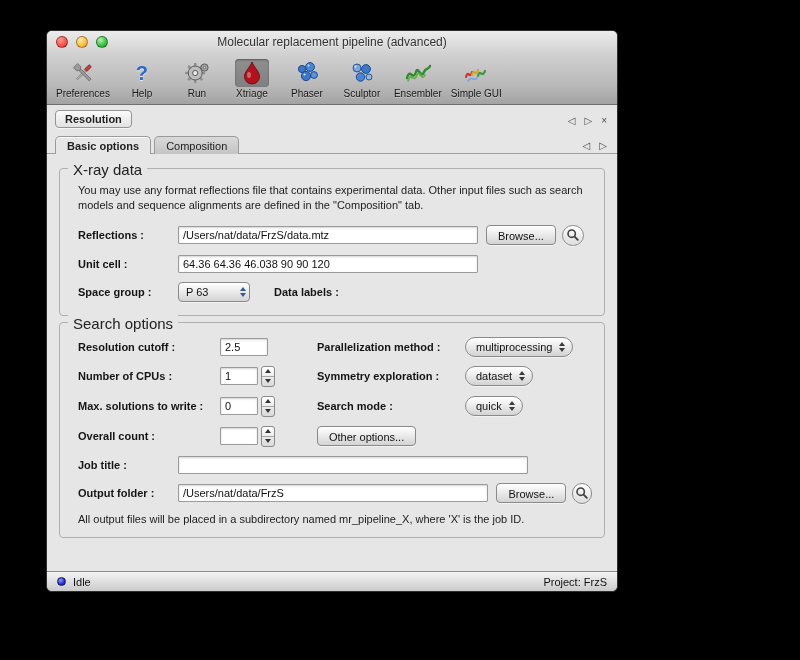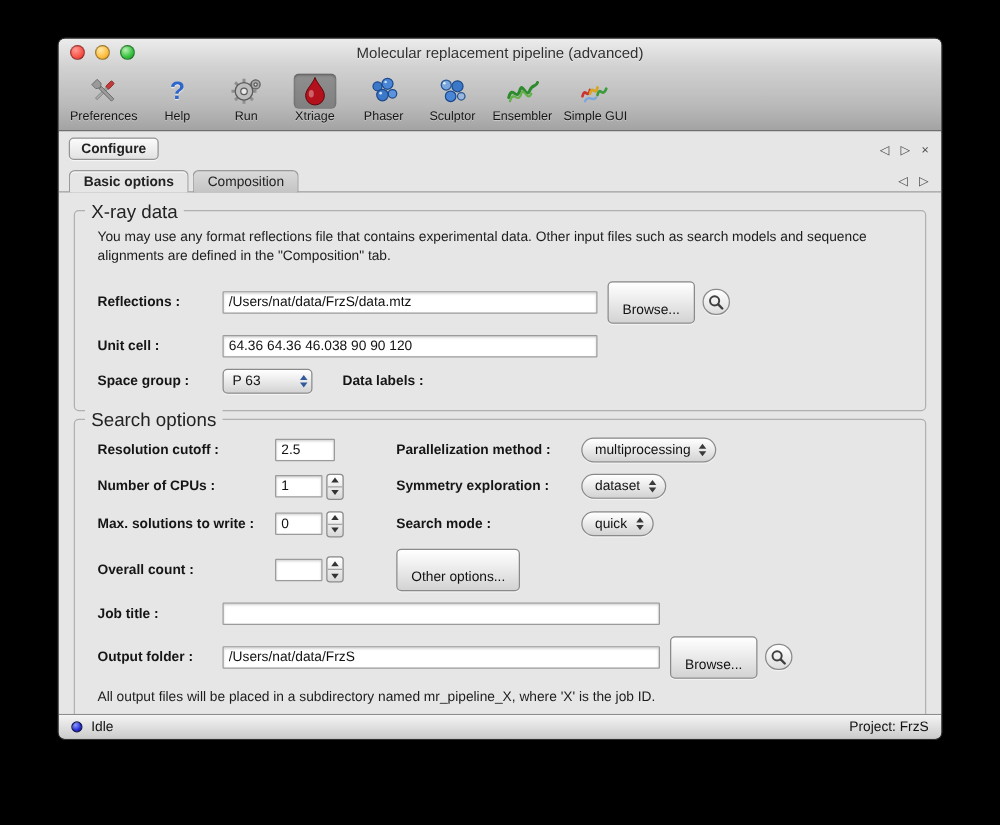--- a/index.html
+++ b/index.html
@@ -1,18 +1,18 @@
 <!DOCTYPE html>
 <html><head>
 <meta charset="utf-8">
 <style>
   html,body{margin:0;padding:0;background:#000;width:800px;height:660px;font-family:"Liberation Sans","DejaVu Sans",sans-serif;-webkit-font-smoothing:antialiased;}
   *{box-sizing:border-box;}
 
-  .window{position:absolute;left:46px;top:30px;width:708px;height:562px;border-radius:6px;
+  .window{position:absolute;left:46px;top:30px;width:572px;height:562px;border-radius:6px;
           background:#e6e6e6;border:1px solid #2e2e2e;box-shadow:0 18px 40px rgba(0,0,0,.85);overflow:hidden;}
 
   
   .chrome{height:74px;background:linear-gradient(#ececec 0%,#d2d2d2 30%,#b9b9b9 74%,#a3a3a3 100%);border-bottom:1px solid #6f6f6f;}
   .titlebar{height:22px;position:relative;display:flex;align-items:center;justify-content:center;}
   .title{font-size:12px;color:#303030;text-shadow:0 1px 0 rgba(255,255,255,.55);}
   .lights{position:absolute;left:9px;top:5px;display:flex;gap:8px;}
   .light{width:12px;height:12px;border-radius:50%;border:1px solid rgba(0,0,0,.35);}
   .light.red{background:radial-gradient(circle at 35% 30%,#ff9a93,#f8544a 60%,#c92a22);}
   .light.yellow{background:radial-gradient(circle at 35% 30%,#ffe9a8,#fdbd3f 60%,#d2952a);}
@@ -52,21 +52,21 @@
   .row{display:flex;align-items:center;margin:0 0 9px 6px;}
   .lbl{font-weight:bold;font-size:11px;color:#151515;flex-shrink:0;}
   .w100{width:100px;} .w140{width:142px;} .w150{width:148px;}
   .ctl95{width:97px;display:flex;align-items:center;flex-shrink:0;}
 
   .tf{height:18px;font-family:"Liberation Sans","DejaVu Sans",sans-serif;font-size:11px;color:#111;
       border:1px solid #9b9b9b;background:#fff;padding:0 4px;box-shadow:inset 0 1px 2px rgba(0,0,0,.18);border-radius:1px;}
   .w300{width:300px;} .w350{width:350px;} .w48{width:48px;} .w38{width:38px;}
 
   .mac-btn{height:20px;font-family:"Liberation Sans","DejaVu Sans",sans-serif;font-size:11px;color:#111;margin-left:8px;
-      border:1px solid #8a8a8a;border-radius:4px;padding:16px 11px;background:linear-gradient(#ffffff,#ececec 45%,#d3d3d3);
+      border:1px solid #8a8a8a;border-radius:4px;padding:4px 11px;background:linear-gradient(#ffffff,#ececec 45%,#d3d3d3);
       box-shadow:0 1px 0 rgba(255,255,255,.5);cursor:default;}
 
   .mag-btn{width:22px;height:21px;margin-left:6px;border:1px solid #8a8a8a;border-radius:11px;display:inline-flex;
       align-items:center;justify-content:center;background:linear-gradient(#ffffff,#ddd);box-shadow:0 1px 0 rgba(255,255,255,.5);}
 
   .combo,.pill-select{display:inline-flex;align-items:center;height:20px;border:1px solid #8a8a8a;
       background:linear-gradient(#ffffff,#ececec 45%,#d3d3d3);font-size:11px;color:#111;cursor:default;
       box-shadow:0 1px 0 rgba(255,255,255,.5);}
   .combo{border-radius:4px;padding:0 3px 0 7px;min-width:72px;justify-content:space-between;}
   .pill-select{border-radius:10px;padding:0 7px 0 10px;}
@@ -206,21 +206,21 @@
         </span>
         <span class="tb-label">Simple GUI</span>
       </div>
 
     </div>
   </div>
 
   <div class="content">
 
     <div class="configure-row">
-      <span class="configure-tab">Configure</span>
+      <span class="configure-tab">Resolution</span>
       <span class="flex-sp"></span>
       <span class="nav-glyph">◁</span>
       <span class="nav-glyph">▷</span>
       <span class="nav-glyph">×</span>
     </div>
 
     <div class="tabs-row">
       <span class="tab active">Basic options</span>
       <span class="tab inactive">Composition</span>
       <span class="flex-sp"></span>

